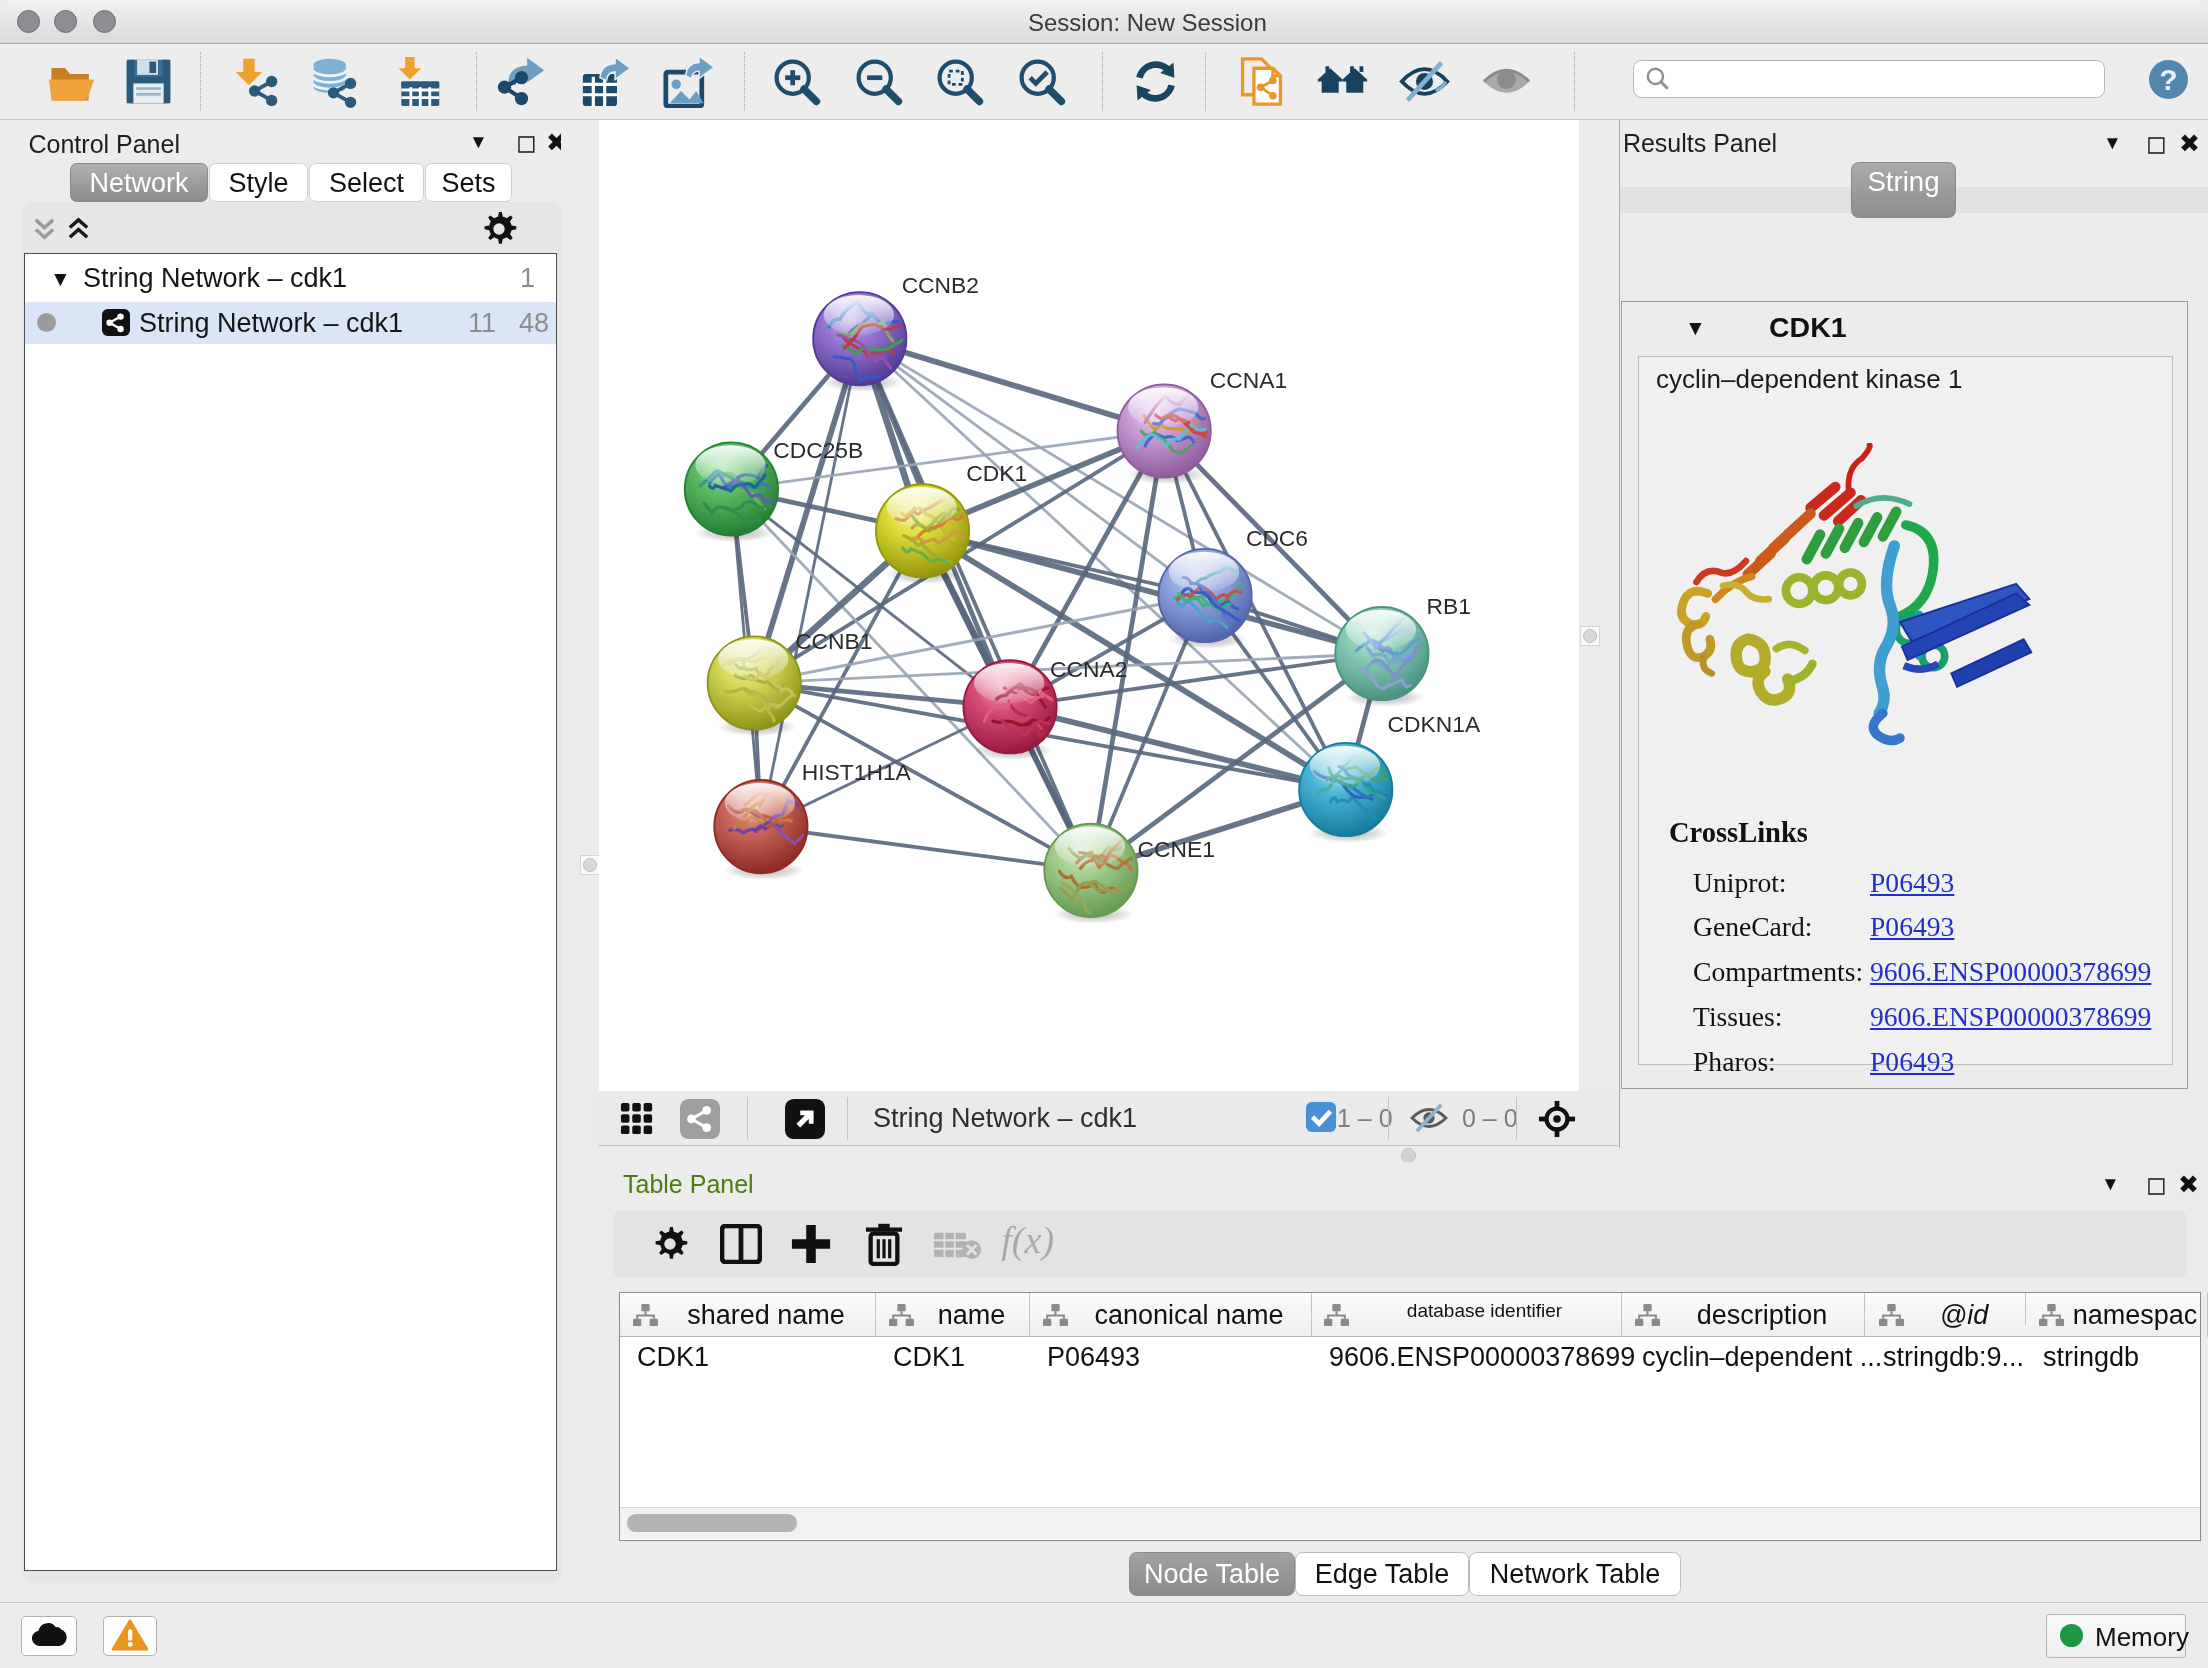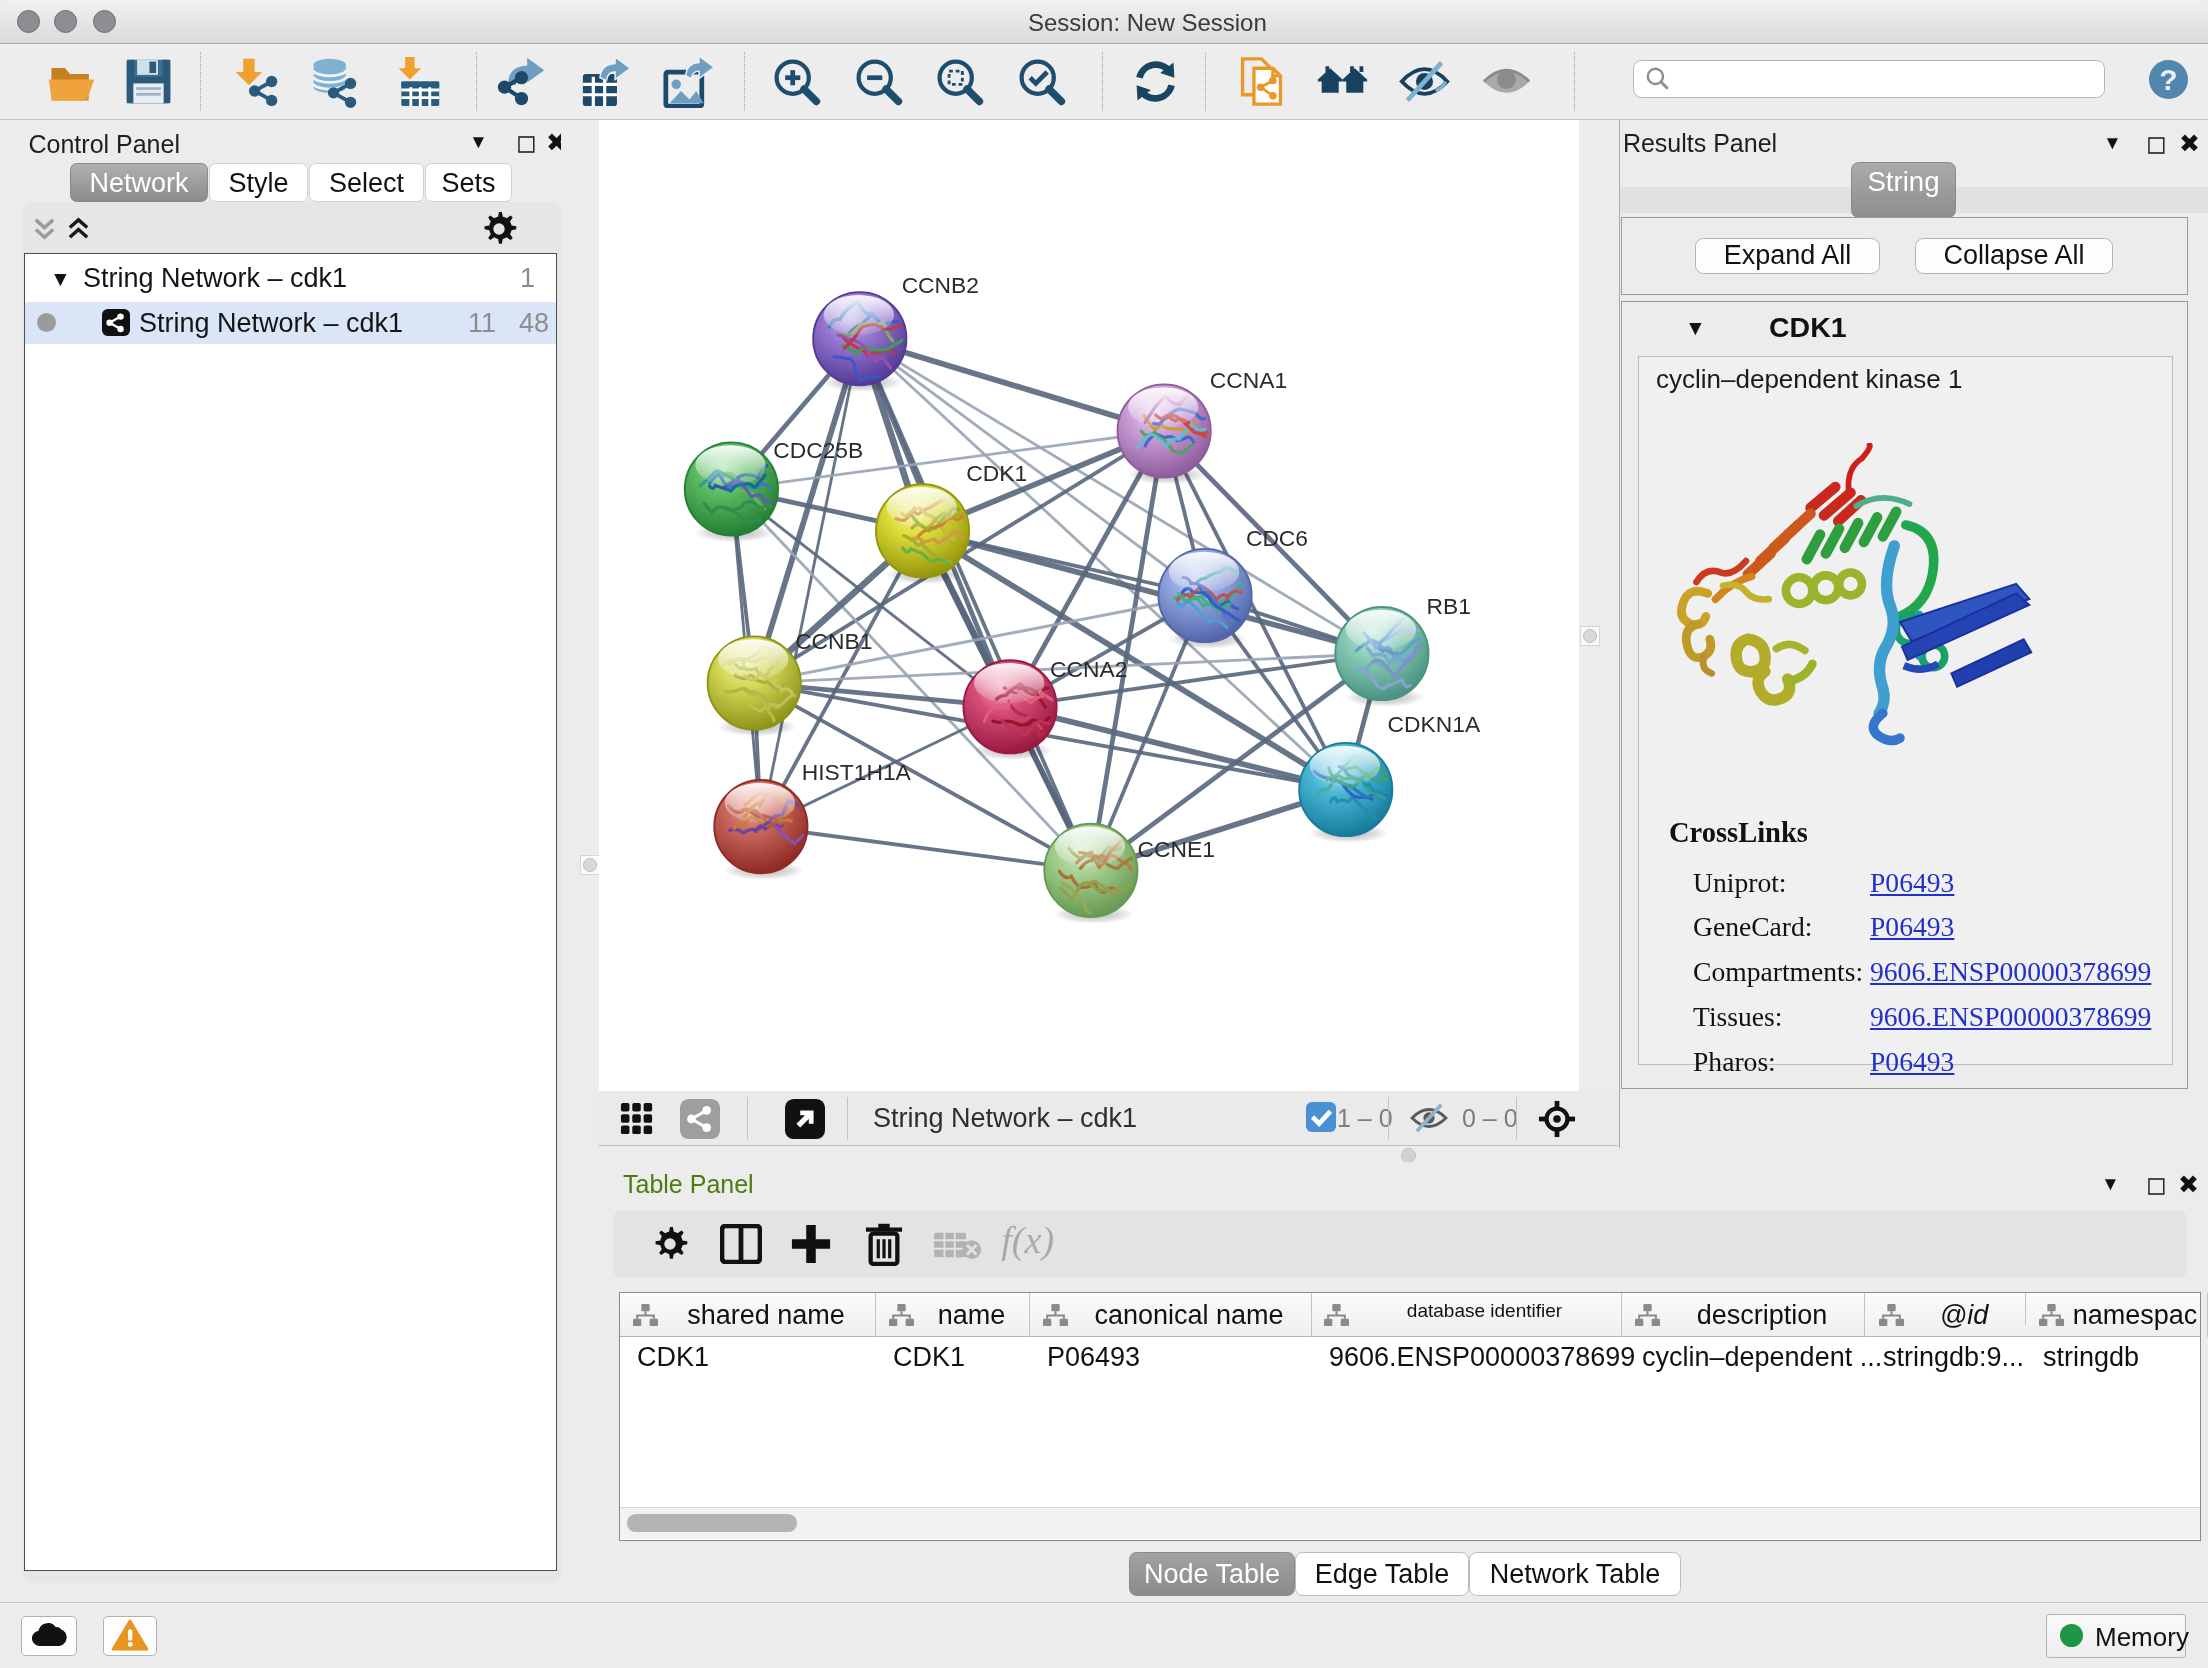--- a/index.html
+++ b/index.html
@@ -642,26 +642,20 @@
     <div style="position:absolute;left:840px;top:1.9px;width:13.3px;height:13.3px;border-radius:50%;background:#d2d2d2;border:1px solid #c0c0c0;"></div>
   </div>
 <div id="rpanel">
 <div style="position:absolute;left:2.9px;top:8.6px;font-size:25px;color:#1e1e1e;">Results Panel</div>
 <div style="position:absolute;left:483px;top:12.4px;font-size:19px;color:#111;">▼</div>
 <div style="position:absolute;left:526px;top:8.6px;font-size:25px;color:#111;">◻</div>
 <div style="position:absolute;left:559px;top:8.6px;font-size:25px;color:#111;">✖</div>
 <div style="position:absolute;left:0px;top:67px;width:590px;height:26px;background:#e1e1e1;"></div>
 <div style="position:absolute;left:231px;top:42px;width:105px;height:56px;border-radius:7.6px;
   background:linear-gradient(#aaaaaa,#8e8e8e);border:1px solid #8a8a8a;box-sizing:border-box;color:#fff;font-size:27.6px;text-align:center;line-height:38px;">String</div>
-<div style="position:absolute;left:1px;top:97px;width:565px;height:76px;border:1.9px solid #9b9b9b;background:#ececec;">
- <div style="position:absolute;left:73px;top:20px;width:183px;height:34px;background:#fdfdfd;border:1.9px solid #b3b3b3;border-radius:8.6px;
-   font-size:27px;text-align:center;line-height:32px;color:#111;">Expand All</div>
- <div style="position:absolute;left:293px;top:20px;width:196px;height:34px;background:#fdfdfd;border:1.9px solid #b3b3b3;border-radius:8.6px;
-   font-size:27px;text-align:center;line-height:32px;color:#111;">Collapse All</div>
-</div>
 <div style="position:absolute;left:1px;top:181px;width:565px;height:786px;border:1.9px solid #9b9b9b;background:#ececec;">
  <div style="position:absolute;left:63px;top:14.3px;font-size:21px;color:#111;">▼</div>
  <div style="position:absolute;left:147px;top:8.6px;font-size:28.5px;font-weight:bold;color:#111;">CDK1</div>
  <div style="position:absolute;left:16px;top:54px;width:533px;height:707px;border:1.9px solid #bcbcbc;background:#f0f0f0;">
   <div style="position:absolute;left:17px;top:6.7px;font-size:26px;color:#1a1a1a;">cyclin–dependent kinase 1</div>
   <svg style="position:absolute;left:27px;top:86px;" width="371" height="319" viewBox="0 0 390 335">
    <g fill="none" stroke-linecap="round">
     <path d="M206 16 q10 -12 8 -14 M206 16 q-16 10 -14 34" stroke="#cc2018" stroke-width="6"></path>
     <g stroke="#c9281c" stroke-width="11">
      <path d="M152 68 l26 -22"></path>

